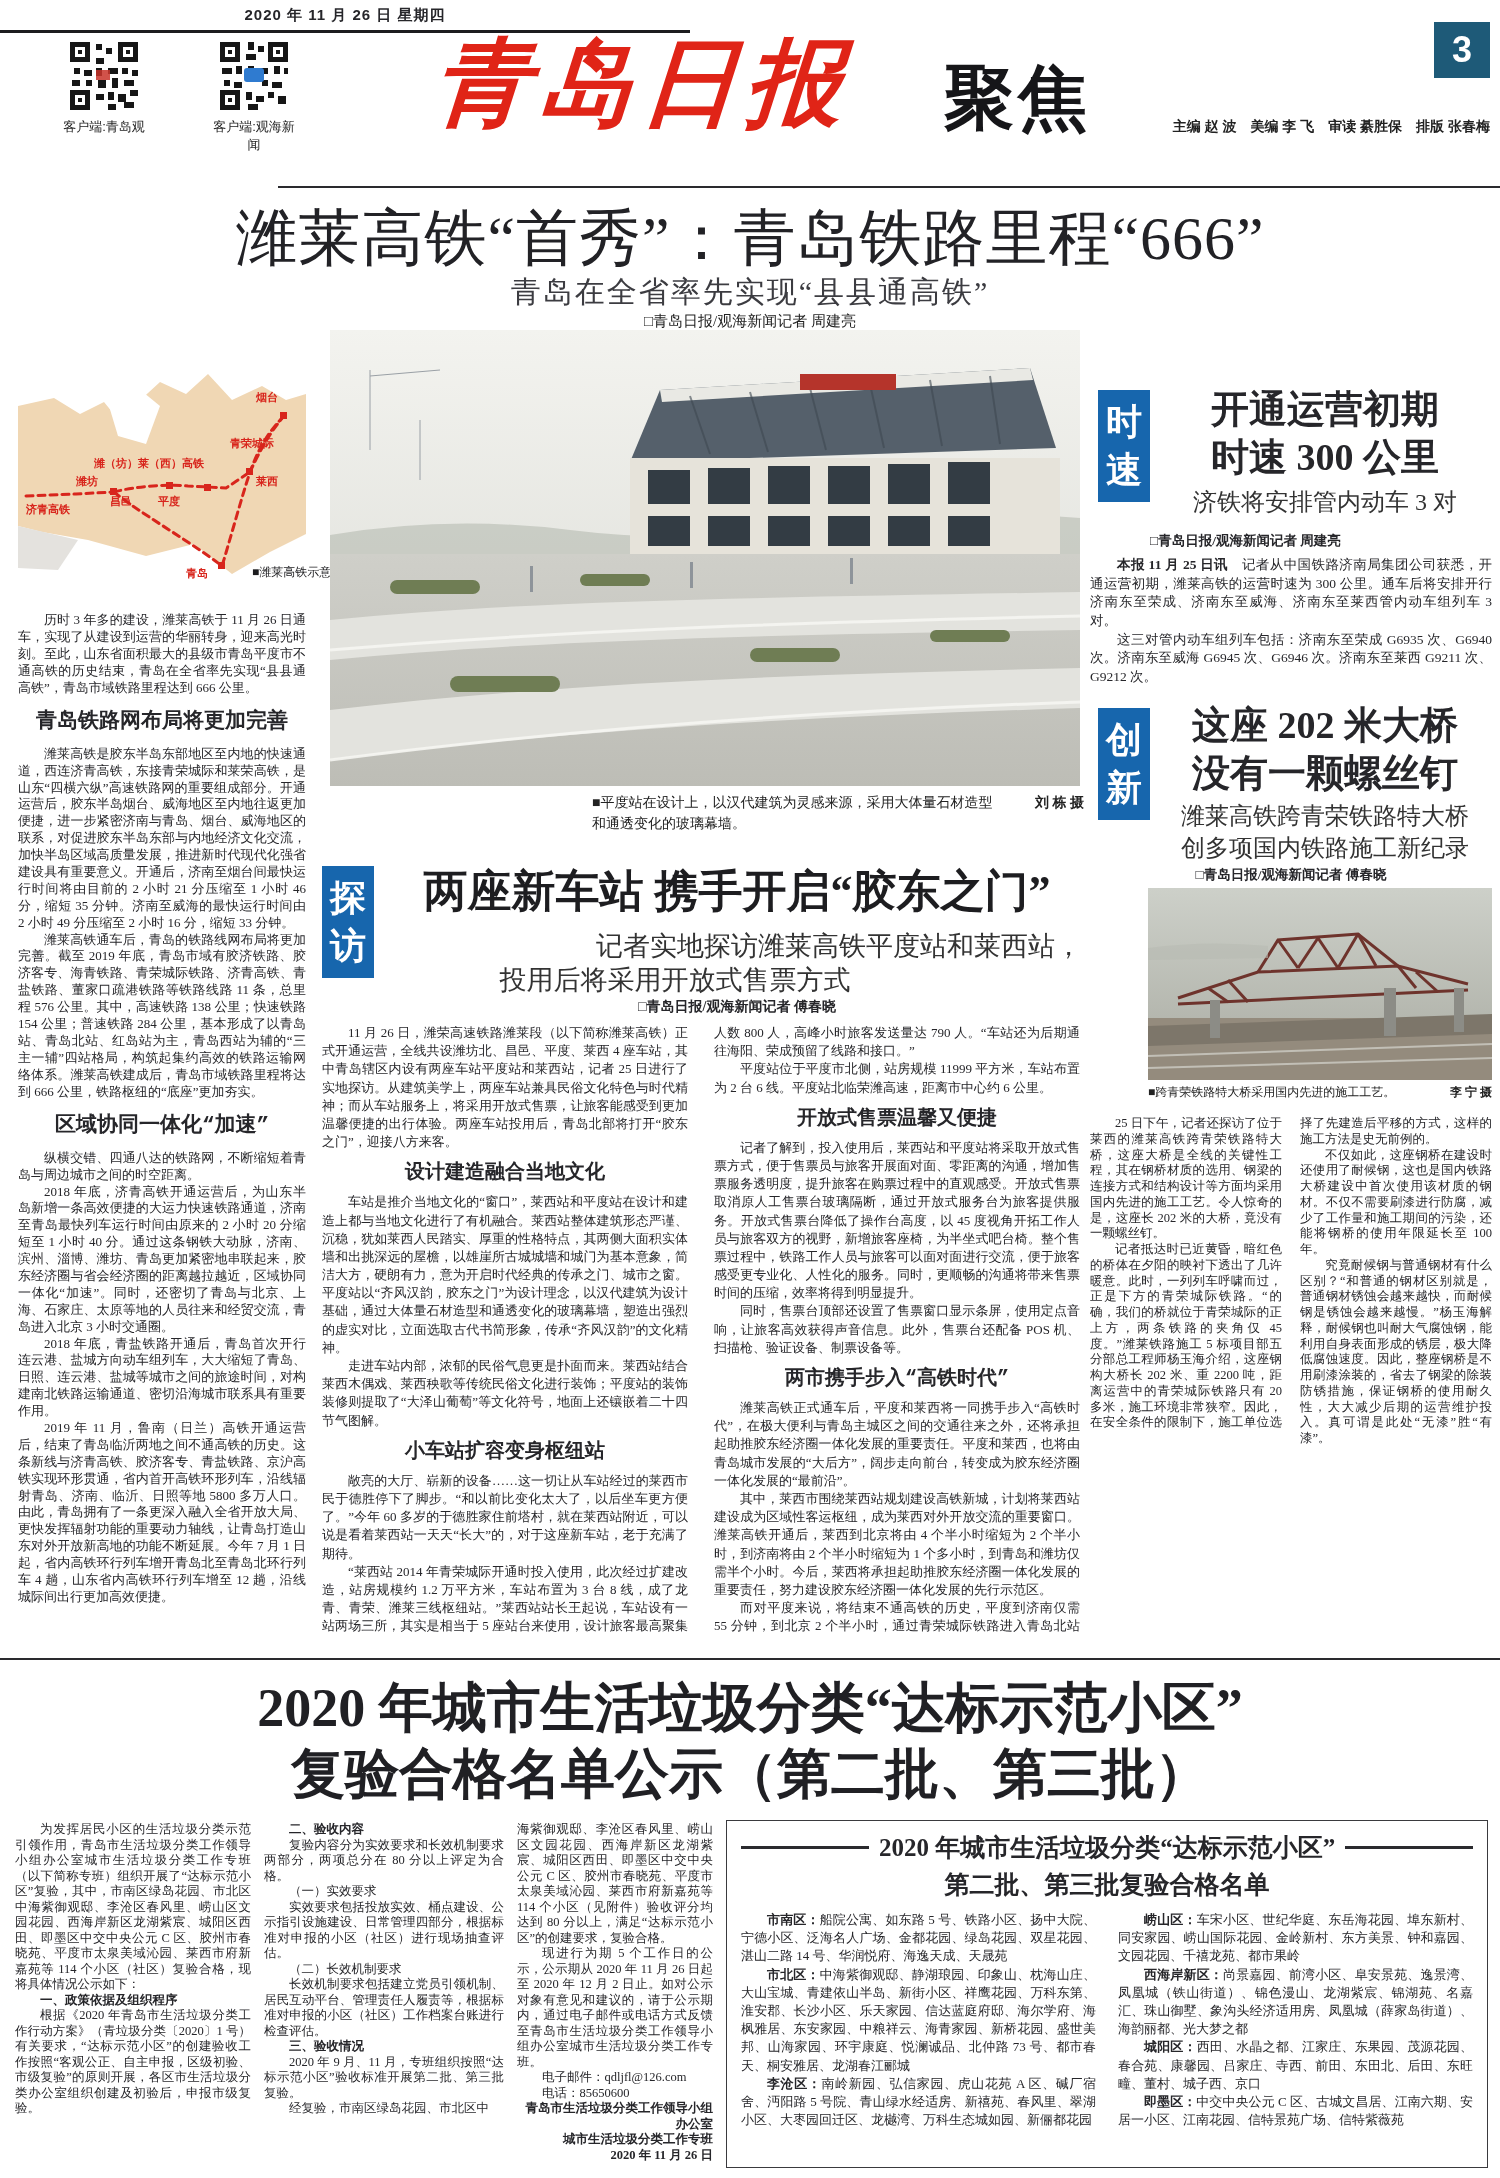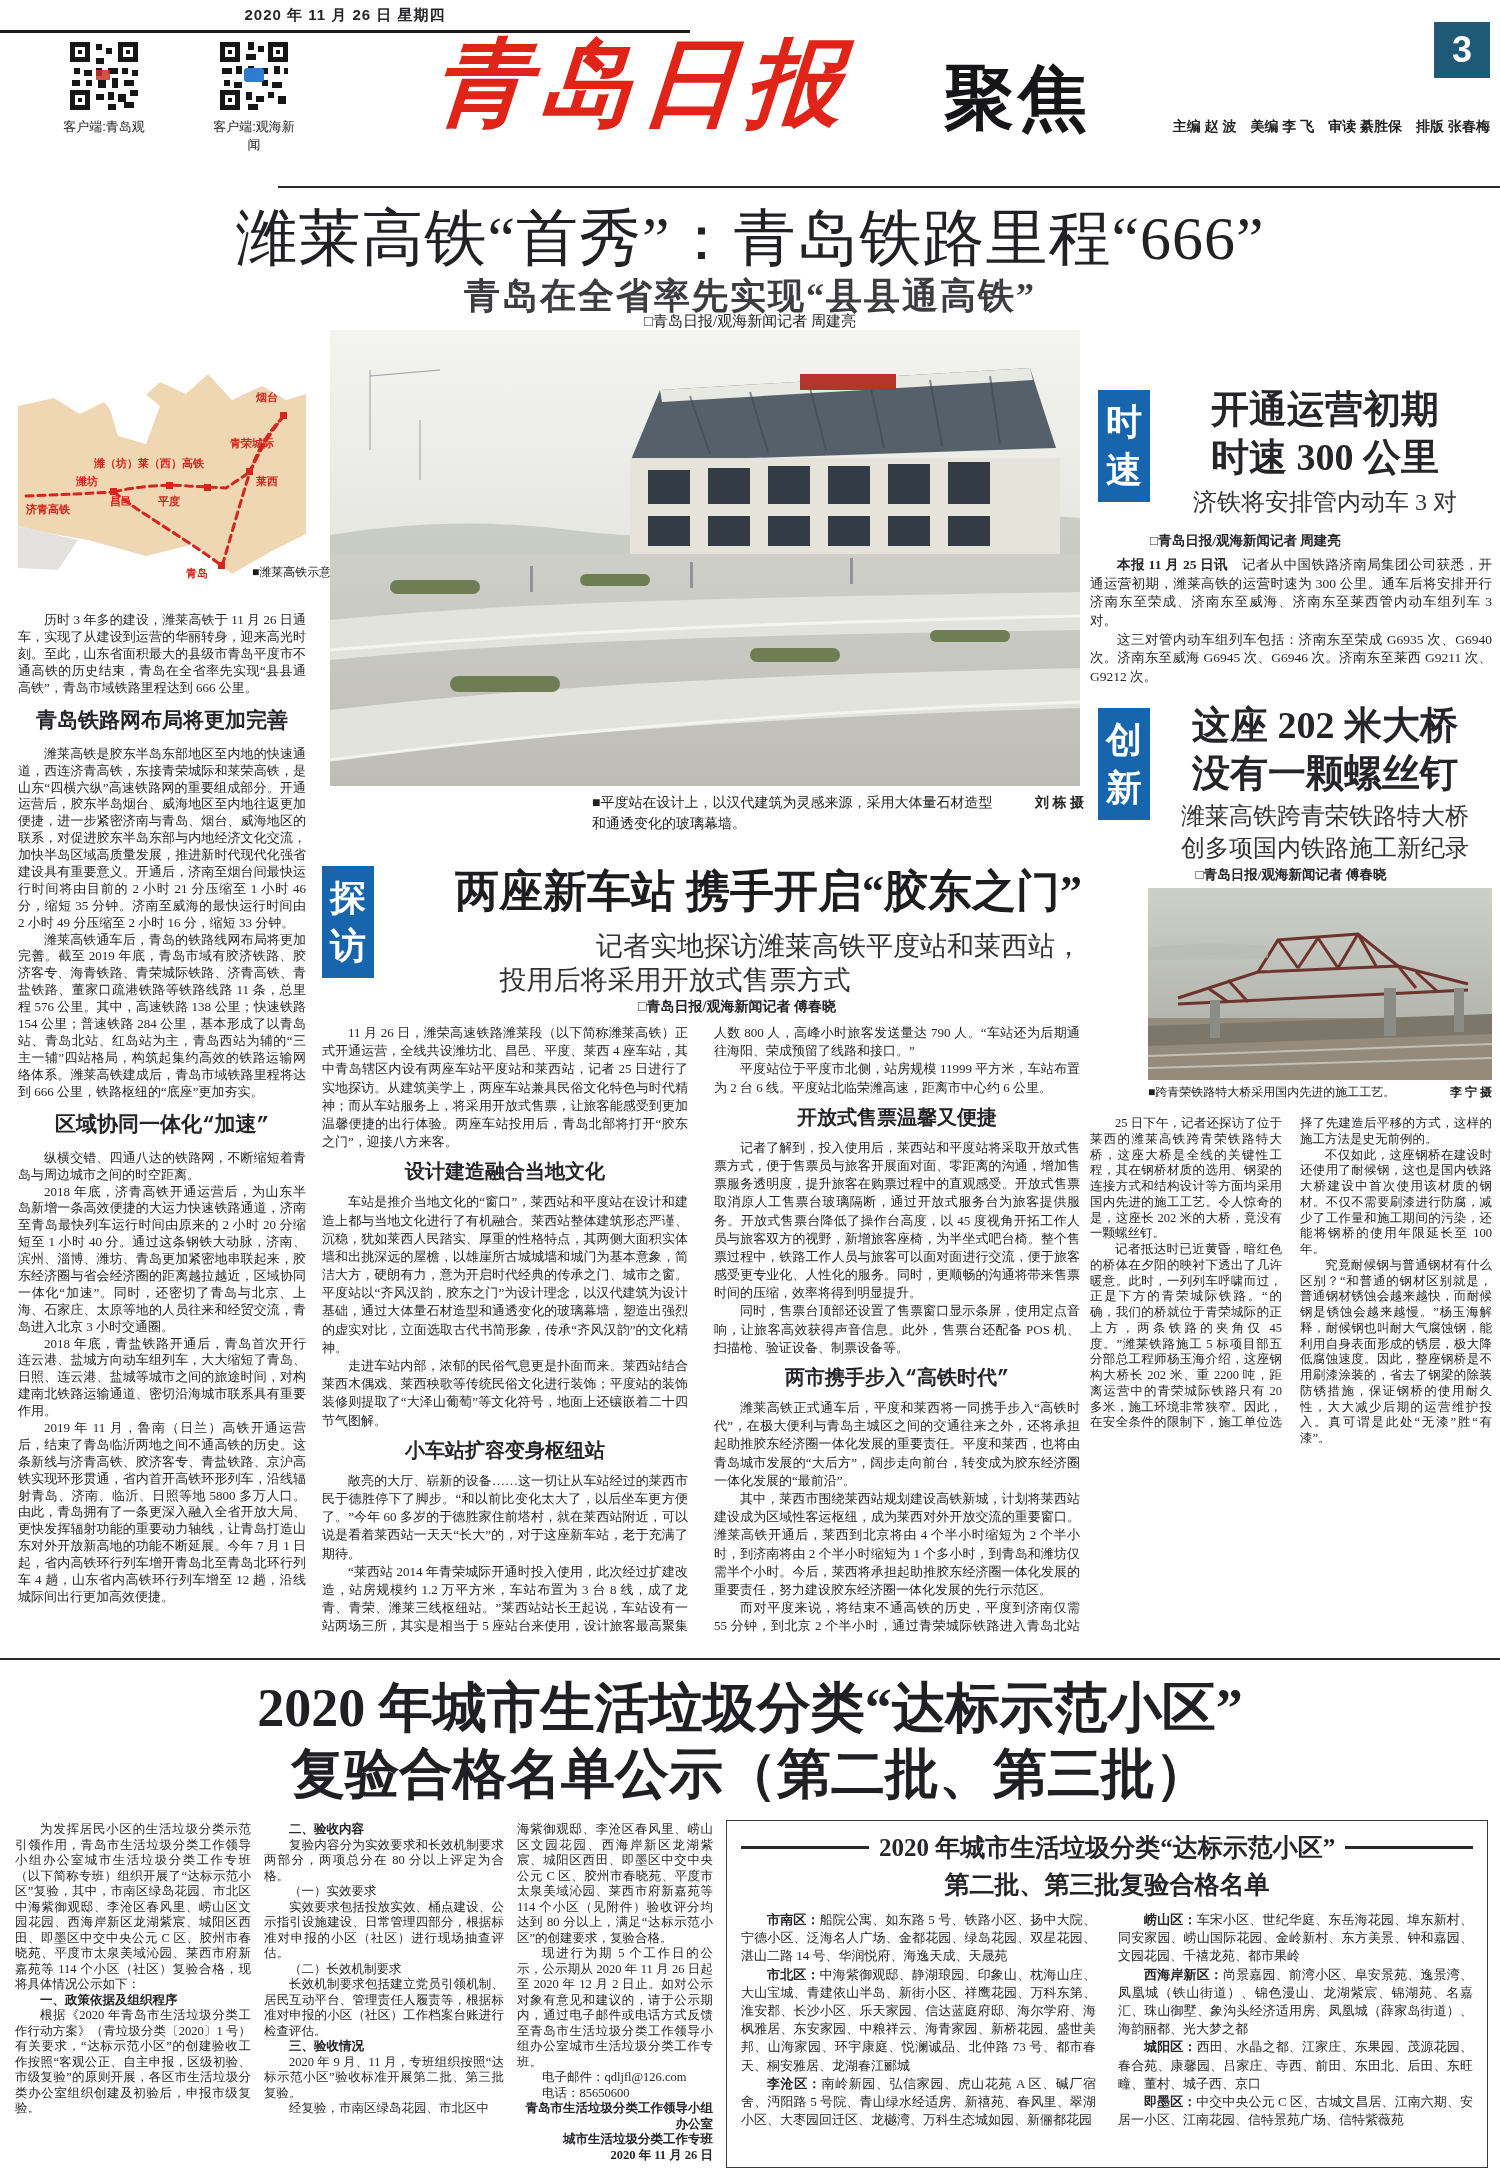--- a/index.html
+++ b/index.html
@@ -21,42 +21,42 @@
   .masthead{position:absolute;top:24px;left:352px;width:580px;height:120px;color:#e02417;font-size:96px;
             font-weight:bold;font-style:italic;letter-spacing:8px;line-height:120px;text-align:center;
             transform:skewX(-4deg);font-family:"Liberation Serif",serif;}
   .masthead-suffix{position:absolute;top:52px;left:944px;font-size:70px;font-weight:900;letter-spacing:4px;color:#161619;}
   .editors{position:absolute;top:118px;left:810px;width:680px;text-align:right;font-size:14px;font-weight:bold;
            font-family:"Liberation Sans","DejaVu Sans",sans-serif;color:#222;}
 
   
   .lead-headline{position:absolute;top:196px;left:30px;width:1440px;text-align:center;font-size:62px;font-weight:400;
                  letter-spacing:1px;color:#222226;}
-  .lead-subhead{position:absolute;top:272px;left:30px;width:1440px;text-align:center;font-size:36px;color:#3c3c41;letter-spacing:2px;font-weight:bold;}
+  .lead-subhead{position:absolute;top:272px;left:30px;width:1440px;text-align:center;font-size:30px;color:#3c3c41;letter-spacing:2px;}
   .lead-byline{position:absolute;top:312px;left:30px;width:1440px;text-align:center;font-size:15px;color:#222;}
 
   
   .map{position:absolute;top:344px;left:18px;width:288px;height:238px;}
   .map-label{position:absolute;color:#d8251c;font-size:11px;font-weight:bold;font-family:"Liberation Sans",sans-serif;white-space:nowrap;}
   .map-caption{position:absolute;top:564px;left:252px;width:190px;font-size:12px;color:#1c1c1f;font-family:"Liberation Sans",sans-serif;}
   .left-article{position:absolute;top:612px;left:18px;width:288px;height:1040px;overflow:hidden;
                 font-size:13px;line-height:1.3;text-align:justify;}
   .left-article .subhead{font-size:21px;margin:12px 0 10px;}
 
   
   .station-photo{position:absolute;top:330px;left:330px;width:750px;height:456px;}
   .station-caption{position:absolute;top:792px;left:592px;width:492px;font-size:14px;line-height:1.5;color:#222;}
   .station-caption .credit{float:right;font-weight:bold;padding-left:30px;}
 
   
   .badge{position:absolute;width:52px;background:#1766ad;color:#fff;text-align:center;
          font-weight:bold;font-family:"Liberation Sans",sans-serif;padding:8px 0;}
   .badge span{display:block;font-size:36px;line-height:48px;}
   .visit-badge{top:866px;left:322px;}
-  .visit-headline{position:absolute;top:862px;left:392px;width:690px;text-align:right;font-size:44px;font-weight:900;color:#1d1d20;}
+  .visit-headline{position:absolute;top:862px;left:392px;width:690px;text-align:center;font-size:44px;font-weight:900;color:#1d1d20;}
   .visit-sub1{position:absolute;top:928px;left:392px;width:690px;text-align:right;font-size:27px;color:#333;}
   .visit-sub2{position:absolute;top:962px;left:330px;width:690px;text-align:center;font-size:27px;color:#333;}
   .visit-byline{position:absolute;top:998px;left:392px;width:690px;text-align:center;font-size:14px;font-weight:bold;}
   .visit-body{position:absolute;top:1024px;left:322px;width:758px;height:628px;overflow:hidden;
               column-count:2;column-gap:26px;font-size:13px;line-height:1.4;text-align:justify;}
   .visit-body .subhead{font-size:20px;margin:8px 0 6px;}
 
   
   .speed-badge{top:390px;left:1098px;}
   .speed-h1{position:absolute;top:384px;left:1160px;width:330px;text-align:center;font-size:38px;font-weight:900;}

